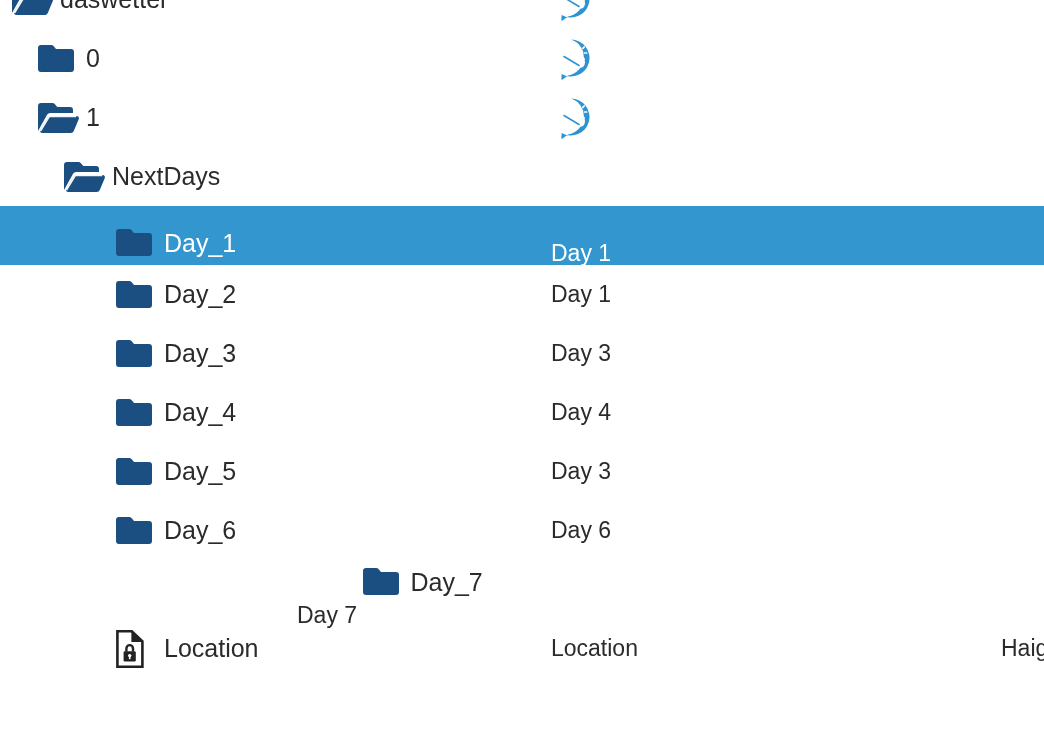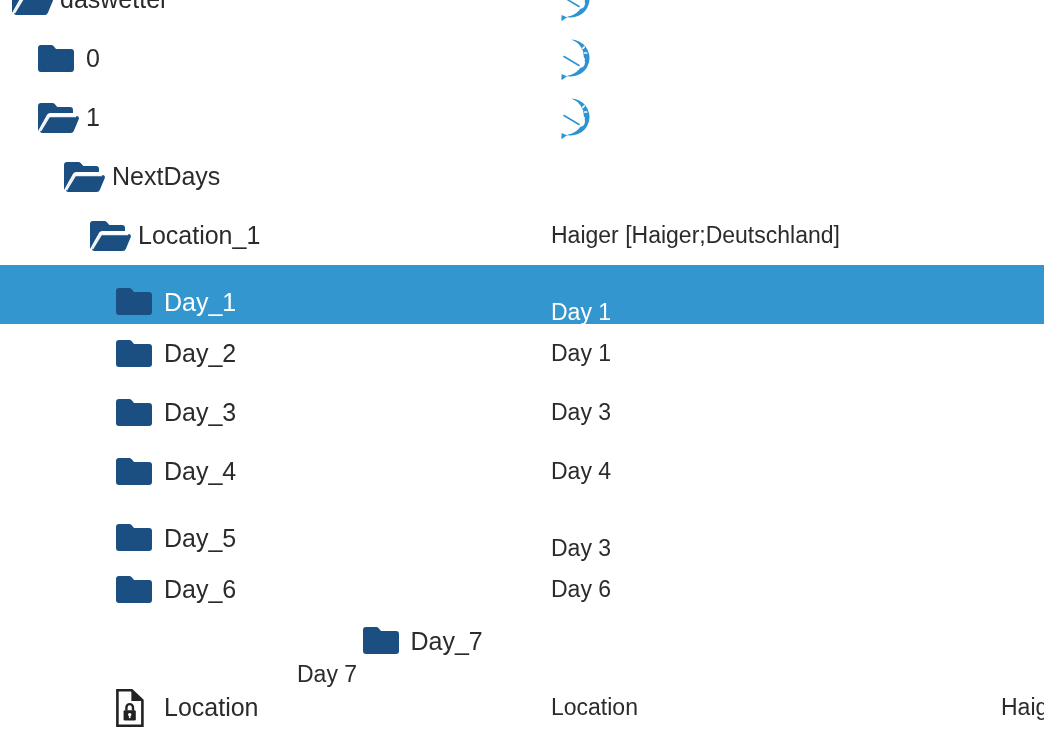--- a/index.html
+++ b/index.html
@@ -204,36 +204,20 @@
             <path fill="#1b4f82" d="M14.6 15h26.1c1.6 0 2.7 1.6 2.1 3.1l-4.9 11.6A3.4 3.4 0 0 1 34.7 32H6.2c-1.6 0-2.7-1.6-2.1-3.1l7.4-11.8c.6-1.3 1.8-2.1 3.1-2.1Z"></path>
             <path fill="#ffffff" d="M13.6 16.6 5.1 30.4l-1.6-.9 8.4-13.7c.5-.9 1.4-1.4 2.4-1.4h26v1.9H14.3c-.3 0-.5.1-.7.3Z" opacity="0.95"></path>
           </svg>
         </span>
         <span class="name-label">NextDays</span>
       </div>
       <div class="col2">
         <span class="col2-label"></span>
       </div>
     </div>
-    <div class="row" style="height: 59px;">
-      <div class="col1">
-        <span class="indent" style="width: 88px;"></span>
-        <span class="icon-slot">
-          <svg width="44" height="34" viewBox="0 0 44 34">
-            <path fill="#1b4f82" d="M2 5a3 3 0 0 1 3-3h11.4c.9 0 1.7.4 2.3 1.1L21.3 6H34a3 3 0 0 1 3 3v3H14.5c-1.6 0-3 .9-3.7 2.3L2 30Z"></path>
-            <path fill="#1b4f82" d="M14.6 15h26.1c1.6 0 2.7 1.6 2.1 3.1l-4.9 11.6A3.4 3.4 0 0 1 34.7 32H6.2c-1.6 0-2.7-1.6-2.1-3.1l7.4-11.8c.6-1.3 1.8-2.1 3.1-2.1Z"></path>
-            <path fill="#ffffff" d="M13.6 16.6 5.1 30.4l-1.6-.9 8.4-13.7c.5-.9 1.4-1.4 2.4-1.4h26v1.9H14.3c-.3 0-.5.1-.7.3Z" opacity="0.95"></path>
-          </svg>
-        </span>
-        <span class="name-label">Location_1</span>
-      </div>
-      <div class="col2">
-        <span class="col2-label">Haiger [Haiger;Deutschland]</span>
-      </div>
-    </div>
     <div class="row selected" style="height: 59px;">
       <div class="col1">
         <span class="indent" style="width: 114px;"></span>
         <span class="icon-slot">
           <svg width="40" height="32" viewBox="0 0 40 32">
             <path fill="#1b4f82" d="M2 5a3 3 0 0 1 3-3h10.2c.9 0 1.7.4 2.3 1.1L20 6h15a3 3 0 0 1 3 3v17a3 3 0 0 1-3 3H5a3 3 0 0 1-3-3Z"></path>
           </svg>
         </span>
         <span class="name-label">Day_1</span>
       </div>
@@ -276,21 +260,21 @@
           <svg width="40" height="32" viewBox="0 0 40 32">
             <path fill="#1b4f82" d="M2 5a3 3 0 0 1 3-3h10.2c.9 0 1.7.4 2.3 1.1L20 6h15a3 3 0 0 1 3 3v17a3 3 0 0 1-3 3H5a3 3 0 0 1-3-3Z"></path>
           </svg>
         </span>
         <span class="name-label">Day_4</span>
       </div>
       <div class="col2">
         <span class="col2-label">Day 4</span>
       </div>
     </div>
-    <div class="row" style="height: 59px; align-items: flex-end;">
+    <div class="row" style="height: 59px;">
       <div class="col1">
         <span class="indent" style="width: 114px;"></span>
         <span class="icon-slot">
           <svg width="40" height="32" viewBox="0 0 40 32">
             <path fill="#1b4f82" d="M2 5a3 3 0 0 1 3-3h10.2c.9 0 1.7.4 2.3 1.1L20 6h15a3 3 0 0 1 3 3v17a3 3 0 0 1-3 3H5a3 3 0 0 1-3-3Z"></path>
           </svg>
         </span>
         <span class="name-label">Day_5</span>
       </div>
       <div class="col2">

